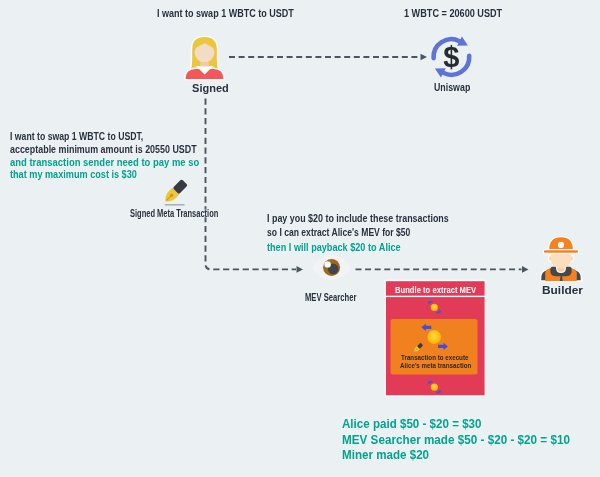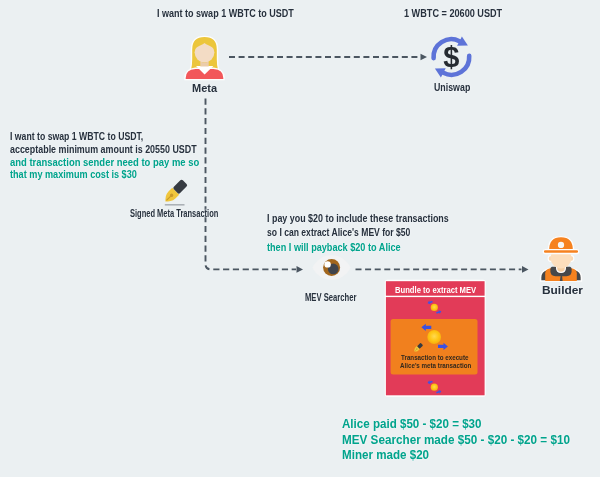--- a/index.html
+++ b/index.html
@@ -112,21 +112,21 @@
       <path d="M2.6,-0.8 L-0.2,-0.8 L-0.2,-2 L-2.6,0 L-0.2,2 L-0.2,0.8 L2.6,0.8 Z" fill="#4053e3"></path>
     </g>
     <g transform="translate(4.6,4.7) rotate(-18)">
       <path d="M-2.6,-0.8 L0.2,-0.8 L0.2,-2 L2.6,0 L0.2,2 L0.2,0.8 L-2.6,0.8 Z" fill="#4053e3"></path>
     </g>
   </g>
 </svg>
 
 <div class="t" style="left:157.4px;top:8px;font-size:11px;transform:scaleX(0.82)">I want to swap 1 WBTC to USDT</div>
 <div class="t" style="left:404px;top:8.2px;font-size:11px;transform:scaleX(0.83)">1 WBTC = 20600 USDT</div>
-<div class="t" style="left:192.1px;top:82.7px;font-size:11px;">Meta</div>
+<div class="t" style="left:192.1px;top:82.7px;font-size:11px;">Signed</div>
 <div class="t" style="left:433.7px;top:81.8px;font-size:10.5px;transform:scaleX(0.84)">Uniswap</div>
 
 <div class="t" style="left:10px;top:130.8px;font-size:11px;transform:scaleX(0.79)">I want to swap 1 WBTC to USDT,</div>
 <div class="t" style="left:10px;top:144px;font-size:11px;transform:scaleX(0.81)">acceptable minimum amount is 20550 USDT</div>
 <div class="t teal" style="left:10px;top:156.9px;font-size:11px;transform:scaleX(0.86)">and transaction sender need to pay me so</div>
 <div class="t teal" style="left:10px;top:169.3px;font-size:11px;transform:scaleX(0.83)">that my maximum cost is $30</div>
 
 <div class="t" style="left:129.6px;top:208.7px;font-size:10px;transform:scaleX(0.75)">Signed Meta Transaction</div>
 
 <div class="t" style="left:267px;top:213.4px;font-size:11px;transform:scaleX(0.81)">I pay you $20 to include these transactions</div>

